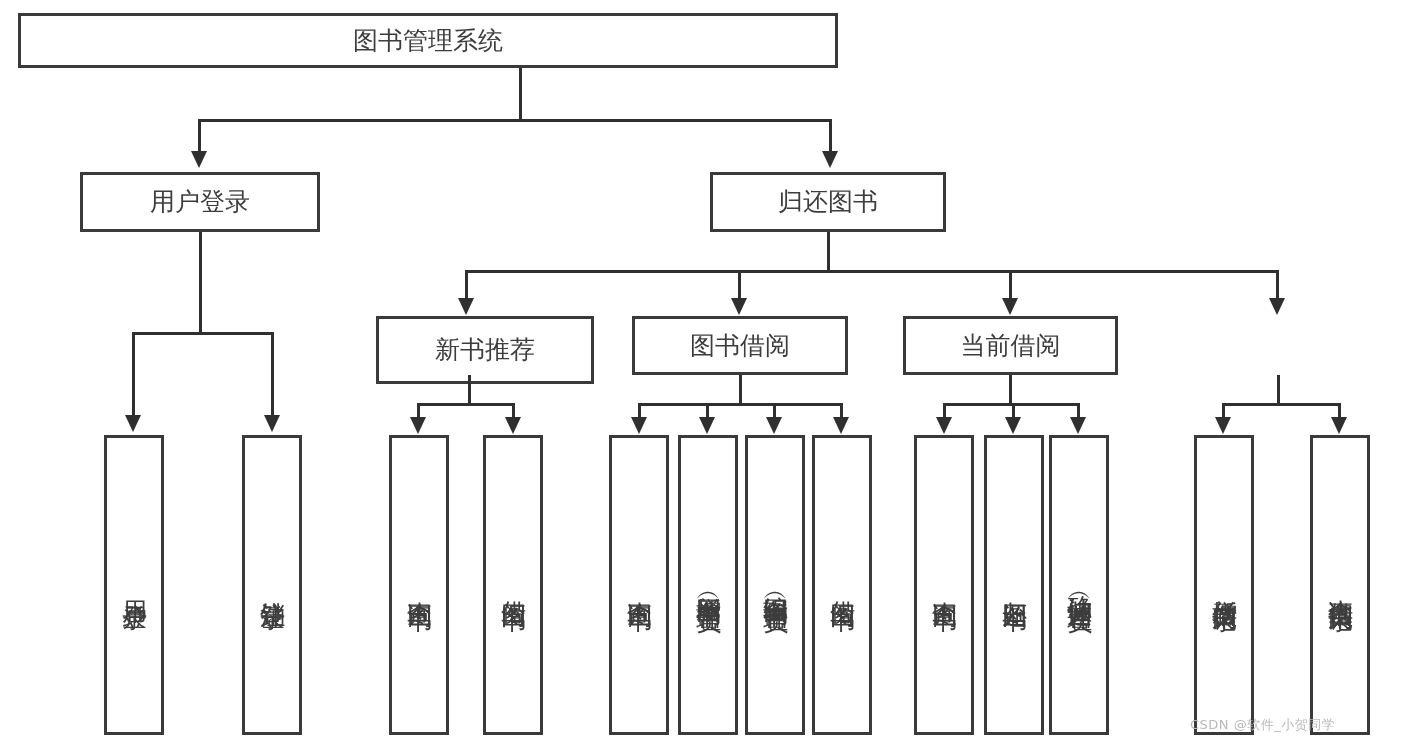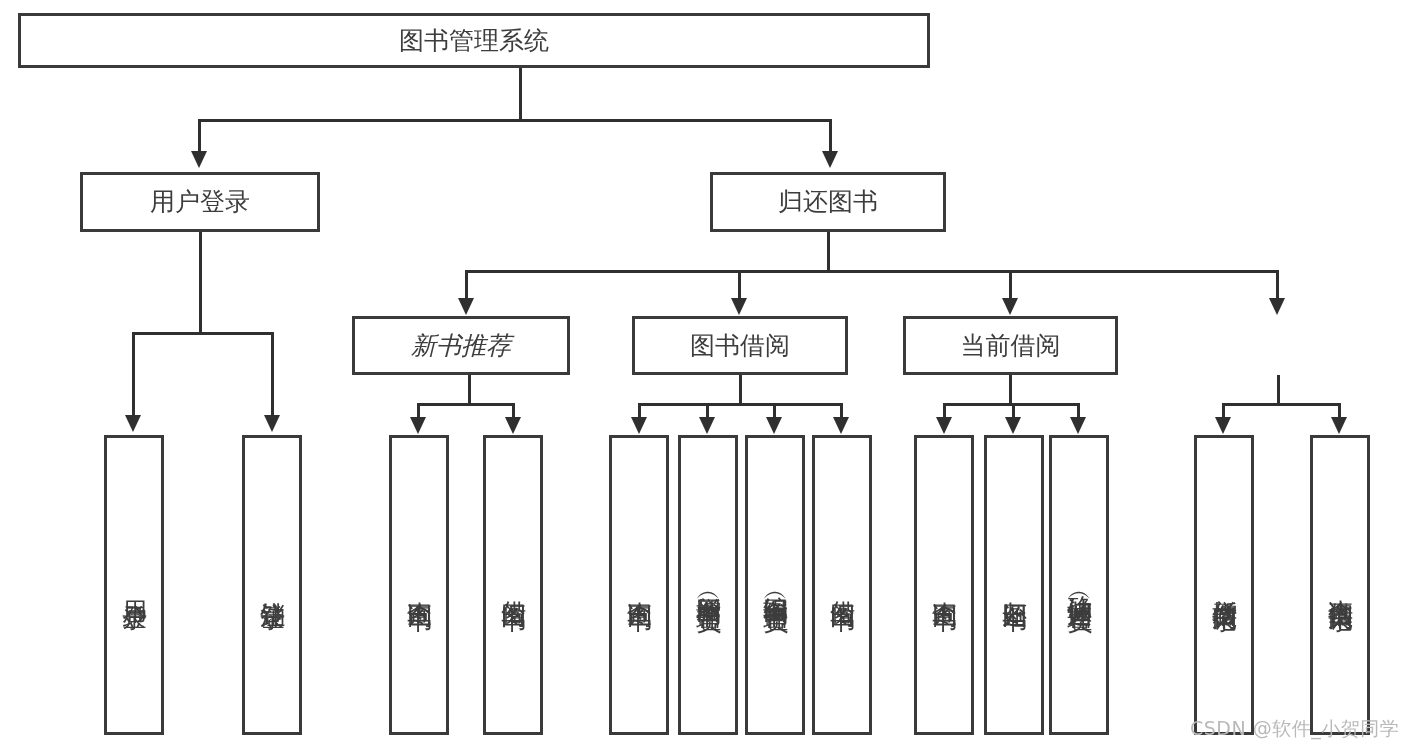--- a/index.html
+++ b/index.html
@@ -64,32 +64,32 @@
     width: 0;
     height: 0;
     border-left: 8px solid transparent;
     border-right: 8px solid transparent;
     border-top: 17px solid #2f2f2f;
   }
   
   #watermark {
     position: absolute;
     color: #b9b9b9;
-    font-size: 19px;
+    font-size: 13px;
     letter-spacing: 0.5px;
     white-space: nowrap;
     pointer-events: none;
   }
 </style>
 </head>
 <body>
 
 <div id="canvas">
 
-  <div class="node root" style="left:18px; top:13px; width:912px; height:55px;">
+  <div class="node root" style="left:18px; top:13px; width:820px; height:55px;">
     <span>图书管理系统</span>
   </div>
 
   <div class="edge v" style="left:519px; top:68px; width:3px; height:52px;"></div>
 
   <div class="edge h" style="left:198px; top:119px; width:634px; height:3px;"></div>
 
   <div class="edge v" style="left:198px; top:119px; width:3px; height:34px;"></div>
   <div class="arrow" style="left:191px; top:151px;"></div>
   <div class="edge v" style="left:829px; top:119px; width:3px; height:34px;"></div>
@@ -113,21 +113,21 @@
   <div class="edge h" style="left:465px; top:270px; width:814px; height:3px;"></div>
   <div class="edge v" style="left:465px; top:270px; width:3px; height:30px;"></div>
   <div class="arrow" style="left:458px; top:298px;"></div>
   <div class="edge v" style="left:738px; top:270px; width:3px; height:30px;"></div>
   <div class="arrow" style="left:731px; top:298px;"></div>
   <div class="edge v" style="left:1009px; top:270px; width:3px; height:30px;"></div>
   <div class="arrow" style="left:1002px; top:298px;"></div>
   <div class="edge v" style="left:1276px; top:270px; width:3px; height:30px;"></div>
   <div class="arrow" style="left:1269px; top:298px;"></div>
 
-  <div class="node level2" style="left:352px; top:316px; width:218px; height:59px;font-style:italic;">
+  <div class="node level2" style="left:376px; top:316px; width:218px; height:68px;">
     <span>新书推荐</span>
   </div>
   <div class="node level2" style="left:903px; top:316px; width:215px; height:59px;">
     <span>当前借阅</span>
   </div>
   <div class="node level2" style="left:632px; top:316px; width:216px; height:59px;">
     <span>图书借阅</span>
   </div>
 
   <div class="edge v" style="left:468px; top:375px; width:3px; height:30px;"></div>

